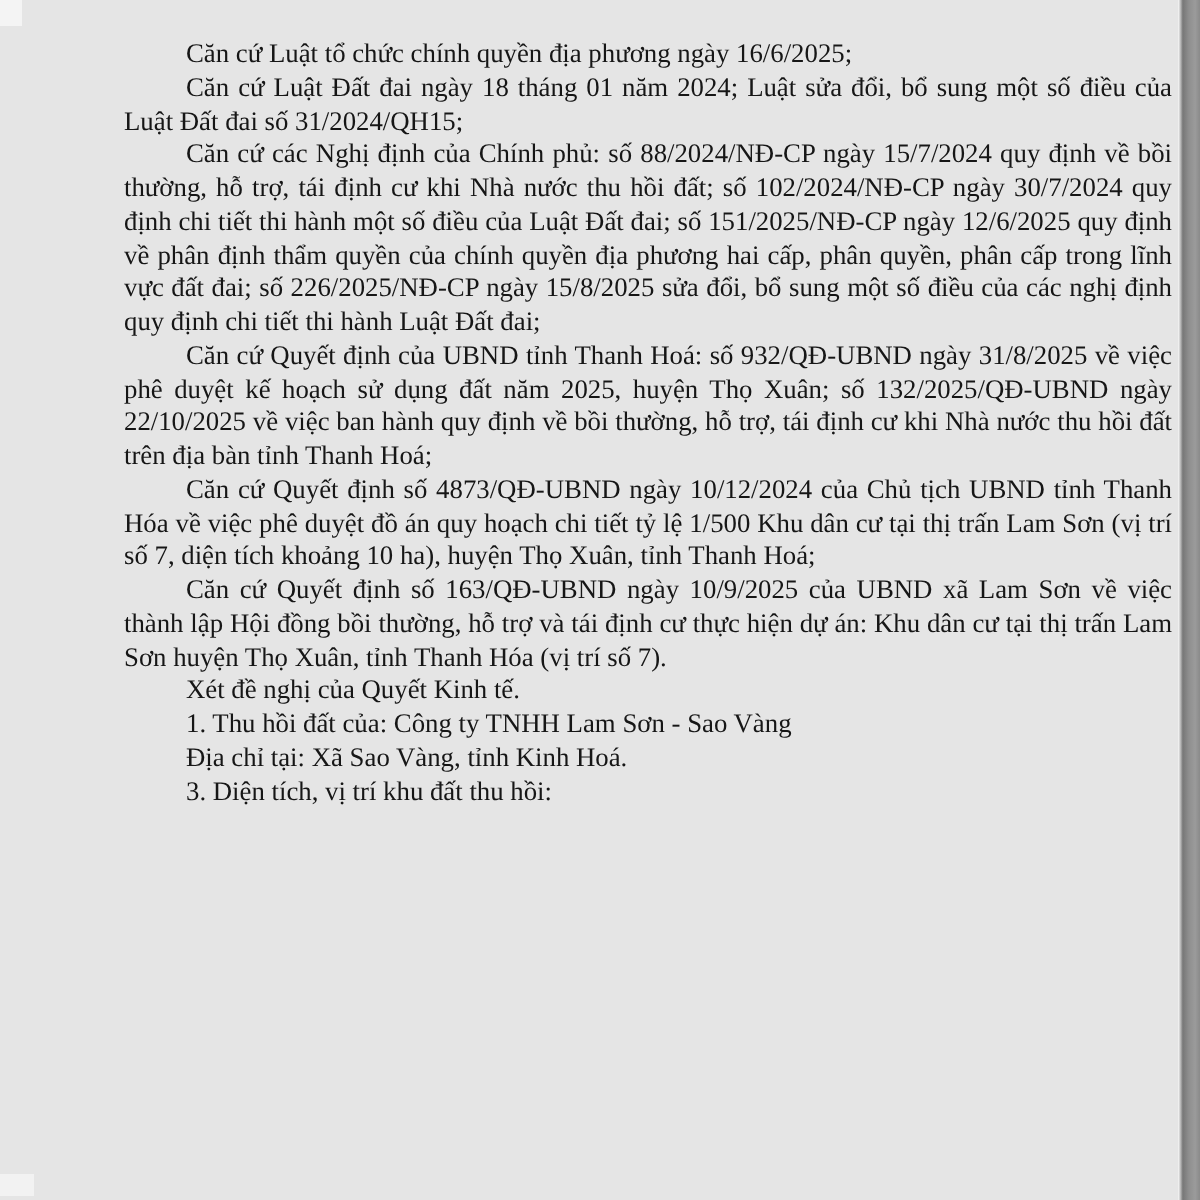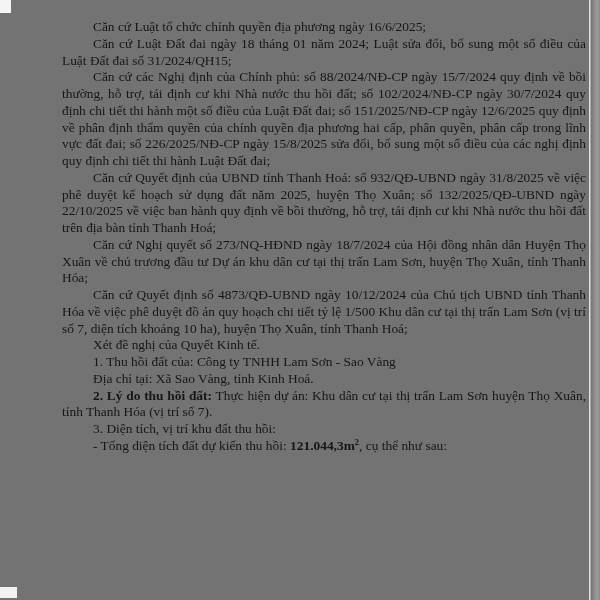--- a/index.html
+++ b/index.html
@@ -5,21 +5,21 @@
   html, body {
     margin: 0;
     padding: 0;
     background: #ffffff;
   }
   .viewport {
     position: relative;
     width: 600px;
     height: 600px;
     overflow: hidden;
-    background: #737373;
+    background: #e5e5e5;
   }
   .scan-corner-tl {
     position: absolute;
     left: 0; top: 0;
     width: 11px; height: 13px;
     background: #f4f4f4;
   }
   .scan-corner-bl {
     position: absolute;
     left: 0; bottom: 2px;
@@ -60,31 +60,29 @@
 </head>
 <body>
 
 <div class="viewport">
 
   <div class="doc-content">
     <p>Căn cứ Luật tổ chức chính quyền địa phương ngày 16/6/2025;</p>
     <p>Căn cứ Luật Đất đai ngày 18 tháng 01 năm 2024; Luật sửa đổi, bổ sung một số điều của Luật Đất đai số 31/2024/QH15;</p>
     <p>Căn cứ các Nghị định của Chính phủ: số 88/2024/NĐ-CP ngày 15/7/2024 quy định về bồi thường, hỗ trợ, tái định cư khi Nhà nước thu hồi đất; số 102/2024/NĐ-CP ngày 30/7/2024 quy định chi tiết thi hành một số điều của Luật Đất đai; số 151/2025/NĐ-CP ngày 12/6/2025 quy định về phân định thẩm quyền của chính quyền địa phương hai cấp, phân quyền, phân cấp trong lĩnh vực đất đai; số 226/2025/NĐ-CP ngày 15/8/2025 sửa đổi, bổ sung một số điều của các nghị định quy định chi tiết thi hành Luật Đất đai;</p>
     <p>Căn cứ Quyết định của UBND tỉnh Thanh Hoá: số 932/QĐ-UBND ngày 31/8/2025 về việc phê duyệt kế hoạch sử dụng đất năm 2025, huyện Thọ Xuân; số 132/2025/QĐ-UBND ngày 22/10/2025 về việc ban hành quy định về bồi thường, hỗ trợ, tái định cư khi Nhà nước thu hồi đất trên địa bàn tỉnh Thanh Hoá;</p>
-    <p>Căn cứ Nghị quyết số 273/NQ-HĐND ngày 18/7/2024 của Hội đồng nhân dân Huyện Thọ Xuân về chủ trương đầu tư Dự án khu dân cư tại thị trấn Lam Sơn, huyện Thọ Xuân, tỉnh Thanh Hóa;</p>
     <p>Căn cứ Quyết định số 4873/QĐ-UBND ngày 10/12/2024 của Chủ tịch UBND tỉnh Thanh Hóa về việc phê duyệt đồ án quy hoạch chi tiết tỷ lệ 1/500 Khu dân cư tại thị trấn Lam Sơn (vị trí số 7, diện tích khoảng 10 ha), huyện Thọ Xuân, tỉnh Thanh Hoá;</p>
+    <p>Căn cứ Quyết định số 163/QĐ-UBND ngày 10/9/2025 của UBND xã Lam Sơn về việc thành lập Hội đồng bồi thường, hỗ trợ và tái định cư thực hiện dự án: Khu dân cư tại thị trấn Lam Sơn huyện Thọ Xuân, tỉnh Thanh Hóa (vị trí số 7).</p>
     <p>Xét đề nghị của Quyết Kinh tế.</p>
 
     <p class="bold">1. Thu hồi đất của: Công ty TNHH Lam Sơn - Sao Vàng</p>
     <p>Địa chỉ tại: Xã Sao Vàng, tỉnh Kinh Hoá.</p>
 
-    <p><b>2. Lý do thu hồi đất:</b><span> Thực hiện dự án: Khu dân cư tại thị trấn Lam Sơn huyện Thọ Xuân, tỉnh Thanh Hóa (vị trí số 7).</span></p>
 
     <p class="bold">3. Diện tích, vị trí khu đất thu hồi:</p>
 
-    <p><span>- Tổng diện tích đất dự kiến thu hồi: </span><b>121.044,3m</b><b><sup>2</sup></b><span>, cụ thể như sau:</span></p>
   </div>
 
   <div class="scan-corner-tl"></div>
   <div class="scan-corner-bl"></div>
   <div class="scan-edge-right"></div>
 
 </div>
 
 </body></html>

